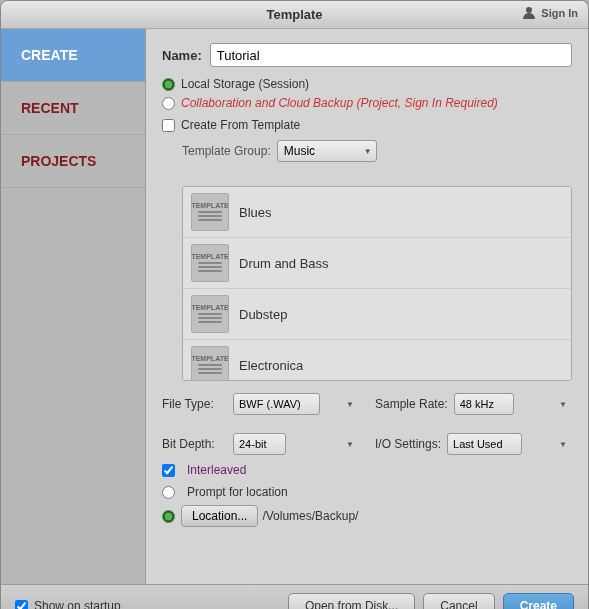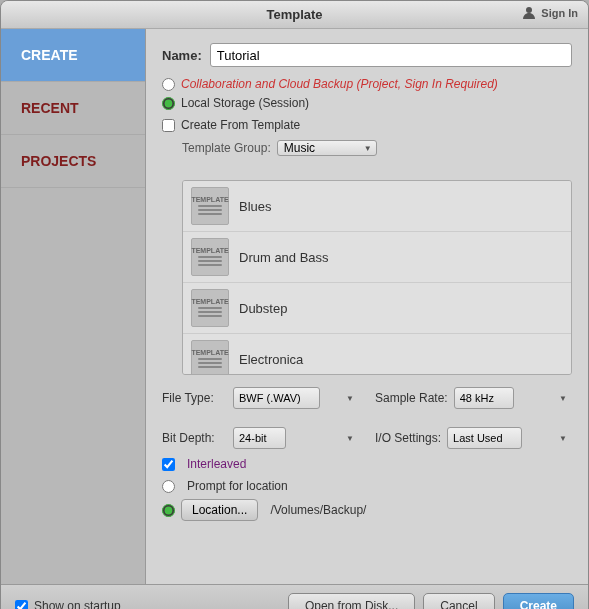--- a/index.html
+++ b/index.html
@@ -129,21 +129,21 @@
       align-items: center;
       margin-left: 20px;
       margin-bottom: 24px;
     }
     .template-group-label {
       font-size: 12px;
       color: #555;
       margin-right: 6px;
     }
     .template-group-select {
-      height: 16px;
+      height: 22px;
       border: 1px solid #999;
       border-radius: 3px;
       font-size: 12px;
       background: linear-gradient(to bottom, #f0f0f0, #d8d8d8);
       padding: 0 20px 0 6px;
       appearance: none;
       -webkit-appearance: none;
       position: relative;
       cursor: pointer;
       min-width: 100px;
@@ -265,21 +265,21 @@
       margin-right: 6px;
     }
     .location-btn {
       height: 22px;
       padding: 0 10px;
       background: linear-gradient(to bottom, #e8e8e8, #c8c8c8);
       border: 1px solid #999;
       border-radius: 4px;
       font-size: 12px;
       cursor: pointer;
-      margin-right: 12px;
+      margin-right: 4px;
     }
     .location-path {
       font-size: 12px;
       color: #333;
     }
     .bottom-bar {
       background: linear-gradient(to bottom, #d0d0d0, #b8b8b8);
       border-top: 1px solid #999;
       padding: 8px 14px;
       display: flex;
@@ -355,26 +355,26 @@
     </div>
 
     <div class="content">
 
       <div class="name-row">
         <label class="name-label">Name:</label>
         <input class="name-input" type="text" value="Tutorial" style="">
       </div>
 
       <div class="radio-row">
+        <input type="radio" name="storage" id="local" checked="" class="radio-green" style="">
+        <label class="radio-label" for="local">Local Storage (Session)</label>
+      </div>
+      <div class="radio-row">
         <input type="radio" name="storage" id="cloud" style="">
         <label class="radio-label italic-red" for="cloud">Collaboration and Cloud Backup (Project, Sign In Required)</label>
-      </div>
-      <div class="radio-row">
-        <input type="radio" name="storage" id="local" checked="" class="radio-green" style="">
-        <label class="radio-label" for="local">Local Storage (Session)</label>
       </div>
 
       <div class="checkbox-row">
         <input type="checkbox" id="template" style="">
         <label class="checkbox-label" for="template">Create From Template</label>
       </div>
 
       <div class="template-group-row">
         <span class="template-group-label">Template Group:</span>
         <div class="select-wrapper">

